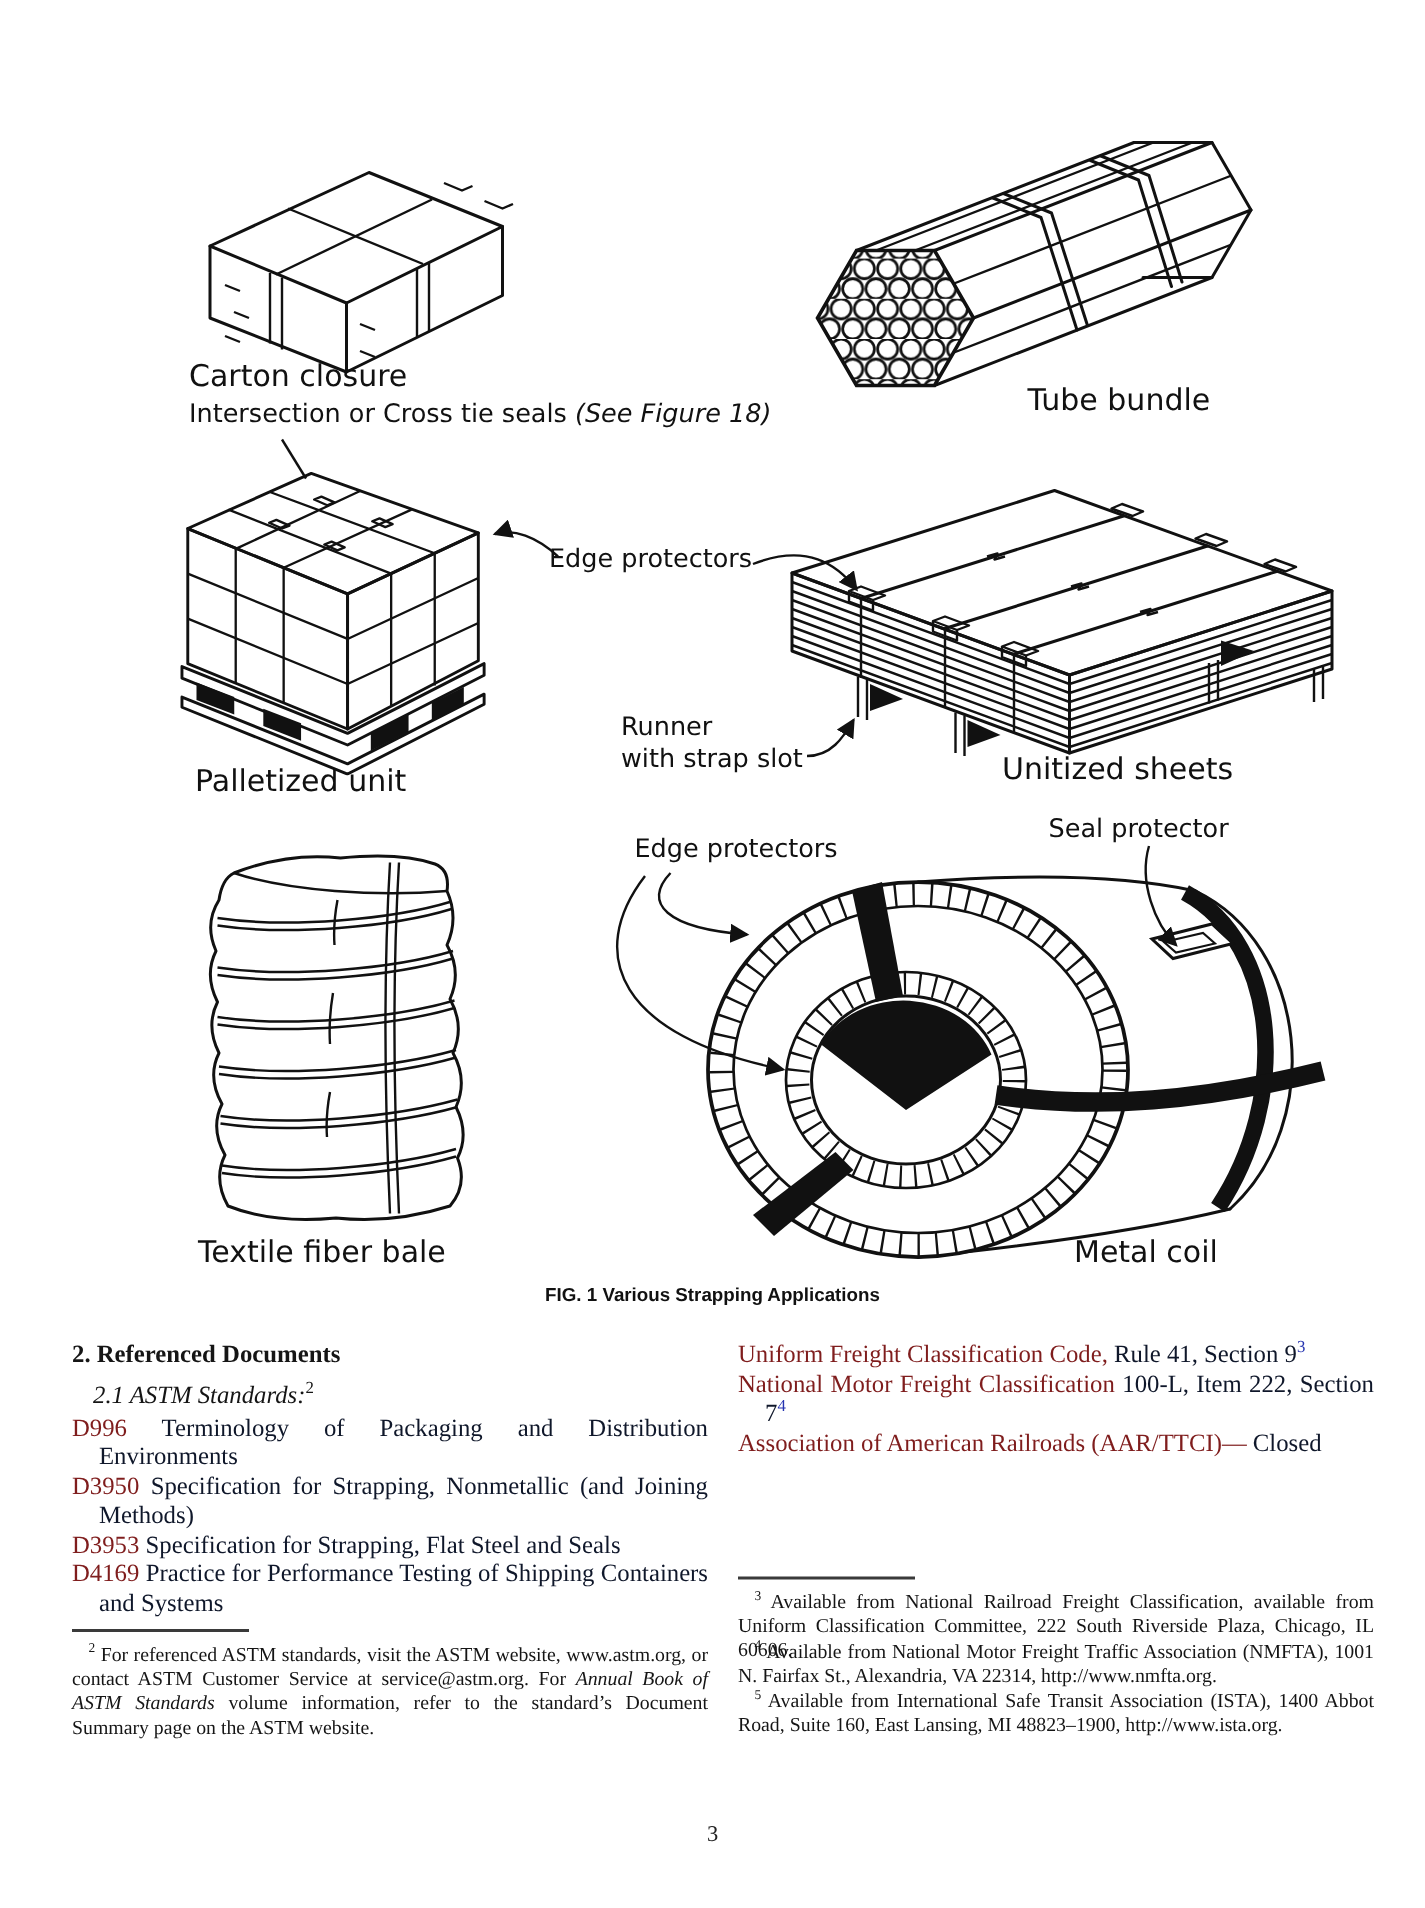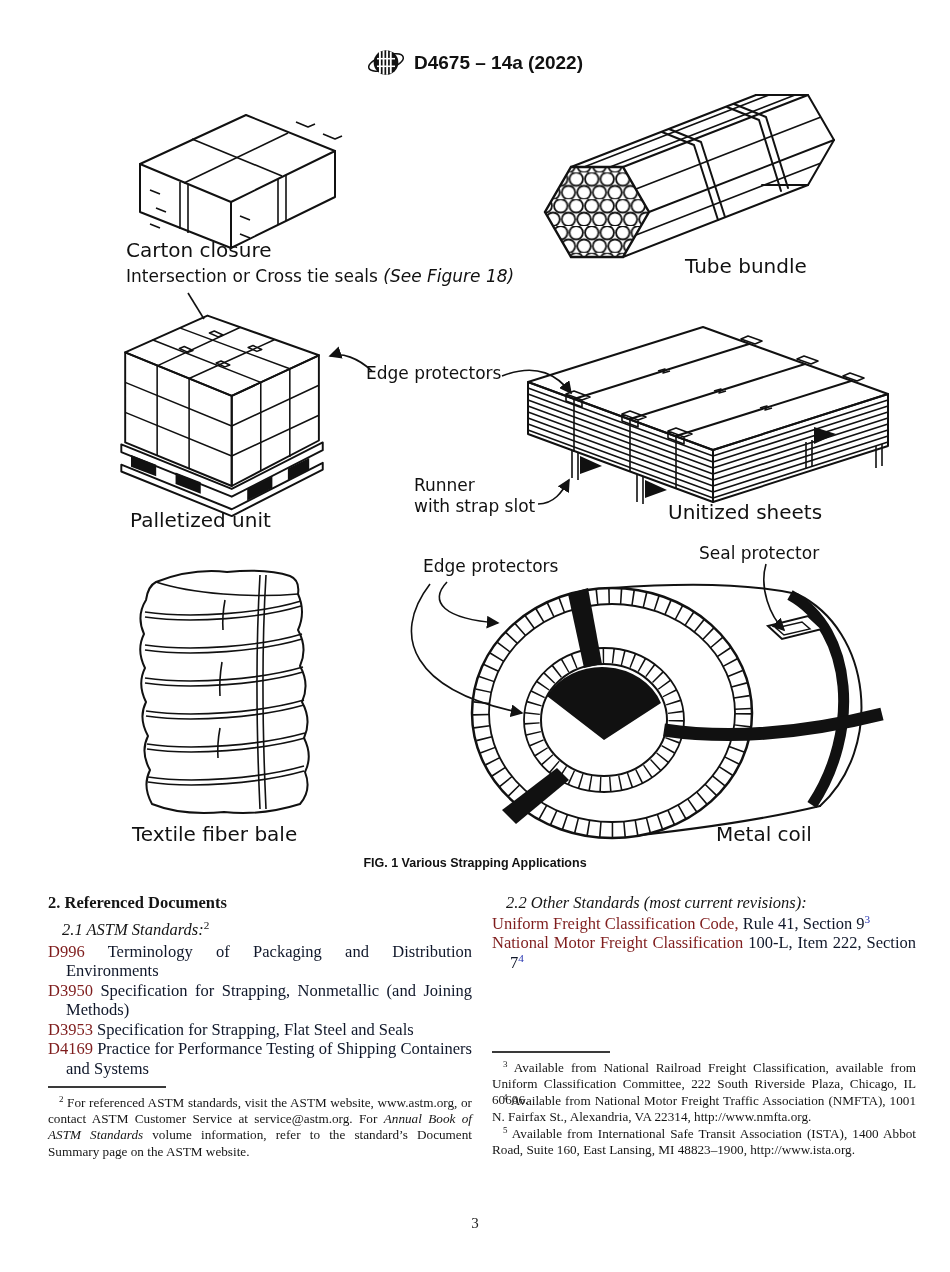--- a/index.html
+++ b/index.html
@@ -35,33 +35,20 @@
   .fn p{margin:0;text-indent:11px;}
   #pgnum{position:absolute;left:0;right:0;top:1215px;text-align:center;font-size:15px;color:#222;}
   .ink{stroke:#111;fill:none;stroke-width:2;stroke-linejoin:round;stroke-linecap:round;}
   .thin{stroke:#111;fill:none;stroke-width:1.6;stroke-linejoin:round;}
 </style>
 </head>
 <body>
 
 <div id="page">
 
-  <div id="hdr">
-    <svg width="38" height="33" viewBox="0 0 40 34" style="position:static;">
-      <ellipse cx="20" cy="17" rx="19" ry="7.5" fill="none" stroke="#111" stroke-width="1.6" transform="rotate(-18 20 17)"></ellipse>
-      <circle cx="20" cy="17" r="13" fill="#111"></circle>
-      <rect x="12.6" y="5.5" width="2" height="23" fill="#fff"></rect>
-      <rect x="16.4" y="4.2" width="2" height="25.6" fill="#fff"></rect>
-      <rect x="20.2" y="4.2" width="2" height="25.6" fill="#fff"></rect>
-      <rect x="24" y="5.5" width="2" height="23" fill="#fff"></rect>
-      <rect x="10.5" y="12.2" width="19" height="1.6" fill="#fff"></rect>
-      <rect x="10.5" y="20.2" width="19" height="1.6" fill="#fff"></rect>
-    </svg>
-    <span class="desig">D4675 – 14a (2022)</span>
-  </div>
 
   <div id="fig">
 
     <svg style="left:88px;top:8px;" width="218" height="152" viewBox="0 0 218 152">
       <path class="ink" d="M12,66 L118,17 L207,53 L103,104 Z"></path>
       <path class="ink" d="M12,66 L12,114 L103,150 L103,104"></path>
       <path class="ink" d="M207,53 L207,99 L103,150"></path>
       <path class="thin" d="M64,41 L154,78"></path>
       <path class="thin" d="M160,35 L56,85"></path>
       <path class="thin" d="M52,84 L52,131 M60,87 L60,135"></path>
@@ -192,23 +179,23 @@
   <div id="colL" class="col">
     <h2>2.  Referenced Documents</h2>
     <p class="subhead"><i><span>2.1 </span><span>ASTM Standards:</span></i><sup>2</sup></p>
     <p class="ref"><a class="lr">D996</a><a class="lb"> Terminology of Packaging and Distribution Environments</a></p>
     <p class="ref"><a class="lr">D3950</a><a class="lb"> Specification for Strapping, Nonmetallic (and Joining Methods)</a></p>
     <p class="ref"><a class="lr">D3953</a><a class="lb"> Specification for Strapping, Flat Steel and Seals</a></p>
     <p class="ref"><a class="lr">D4169</a><a class="lb"> Practice for Performance Testing of Shipping Containers and Systems</a></p>
   </div>
 
   <div id="colR" class="col">
-    <p class="subhead" style="margin:0 0 1px 0;"><i><span>2.2 </span><span>Other Standards (most current revisions):</span></i></p>
     <p class="ref"><a class="lr">Uniform Freight Classification Code,</a><a class="lb"> Rule 41, Section 9</a><sup class="supb">3</sup></p>
     <p class="ref"><a class="lr">National Motor Freight Classification</a><a class="lb"> 100-L, Item 222, Section 7</a><sup class="supb">4</sup></p>
+    <p class="ref"><a class="lr">Association of American Railroads (AAR/TTCI)—</a><a class="lb"> Closed</a></p>
   </div>
 
   <div class="fnrule" style="left:48px;top:1086px;"></div>
   <div class="fn" style="left:48px;top:1095px;">
     <p><sup>2</sup><span> For referenced ASTM standards, visit the ASTM website, www.astm.org, or contact ASTM Customer Service at service@astm.org. For </span><i>Annual Book of ASTM Standards</i><span> volume information, refer to the standard’s Document Summary page on the ASTM website.</span></p>
   </div>
 
   <div class="fnrule" style="left:492px;top:1051px;"></div>
   <div class="fn" style="left:492px;top:1060px;">
     <p><sup>3</sup><span> Available from National Railroad Freight Classification, available from Uniform Classification Committee, 222 South Riverside Plaza, Chicago, IL 60606.</span></p>

